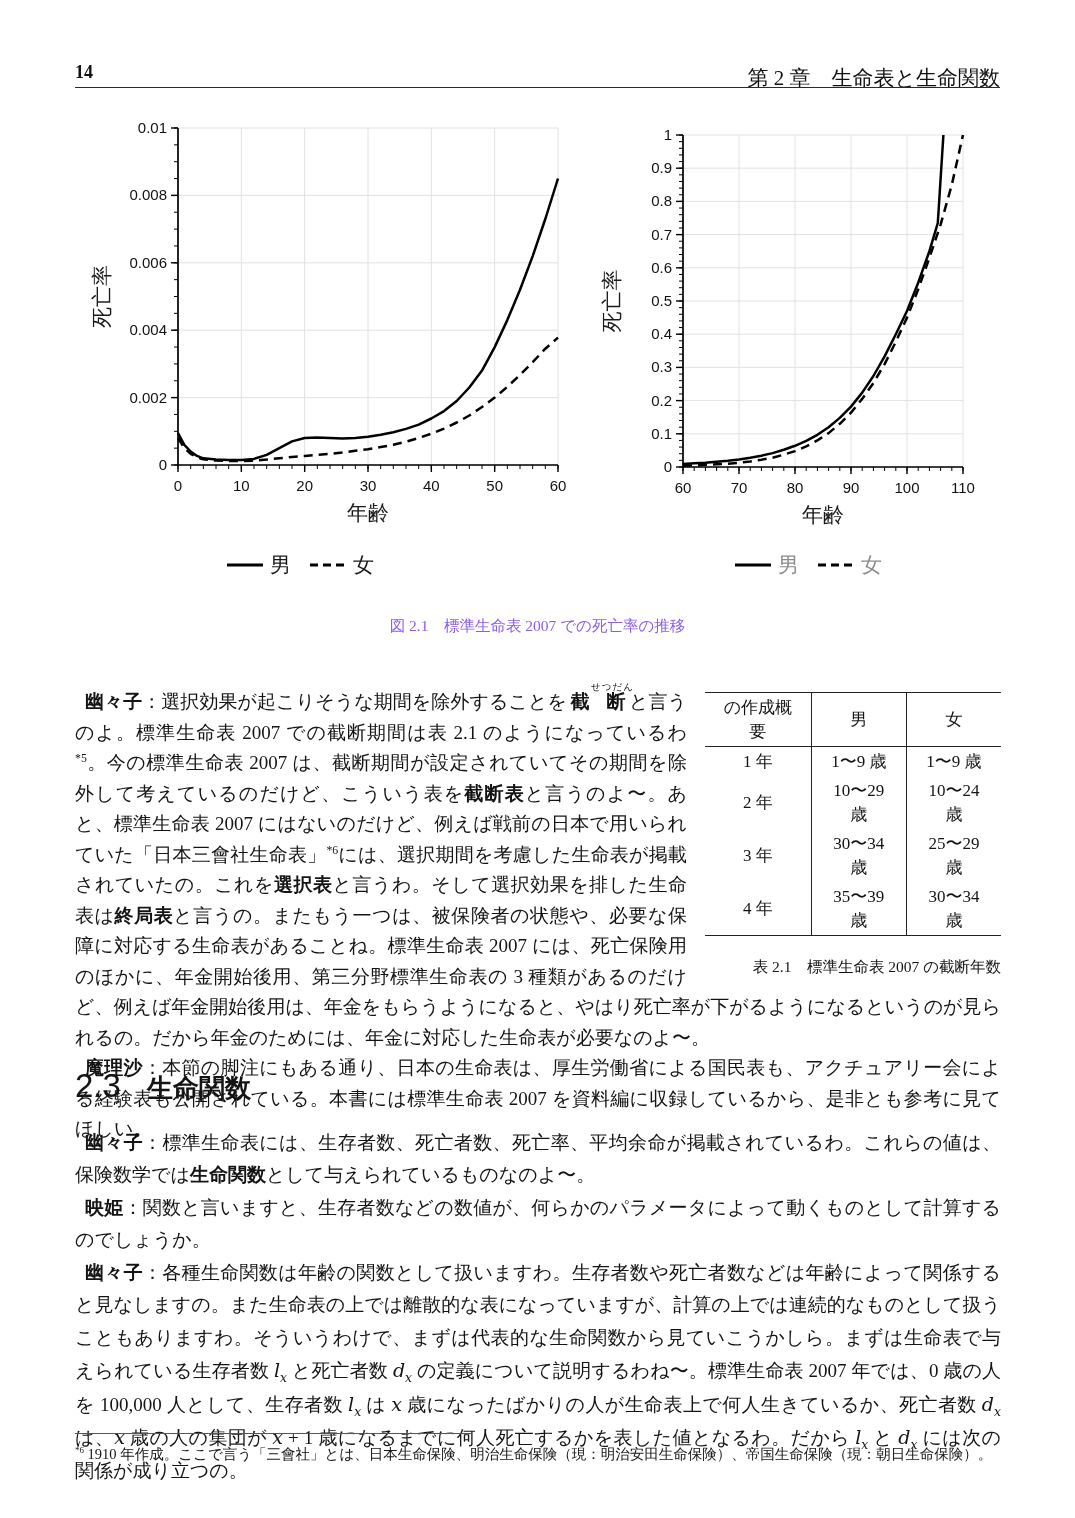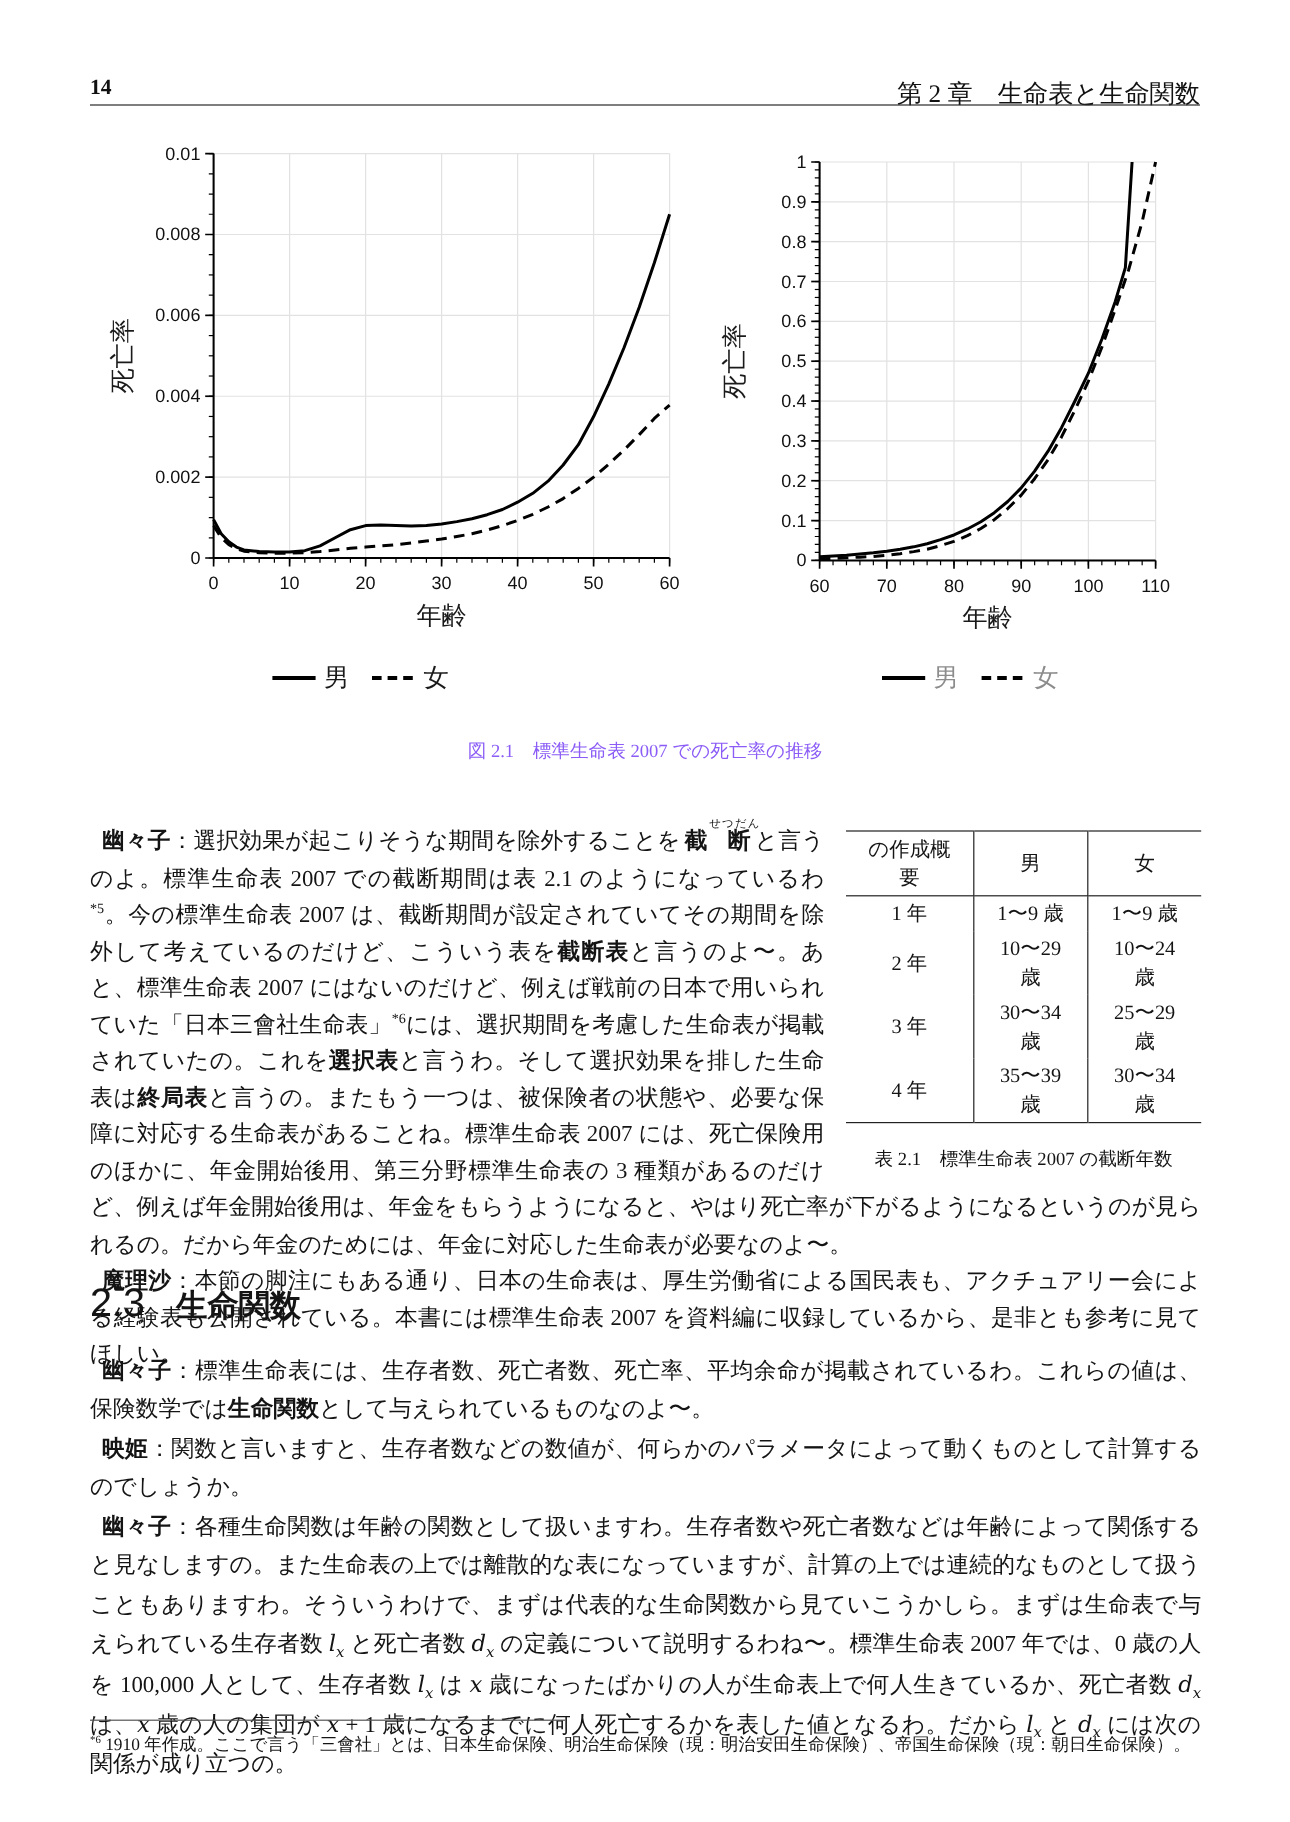--- a/index.html
+++ b/index.html
@@ -43,21 +43,21 @@
   .math sub { font-size:0.65em; font-style:italic; vertical-align:sub; line-height:0; }
   
   #table-float { float:right; width:296px; min-height:276px; margin:10px 0 4px 18px; }
   #censoring-table { border-collapse:collapse; margin:0 auto; font-size:17px;
     border-top:1.4px solid #222; border-bottom:1.4px solid #222; }
   #censoring-table th, #censoring-table td { text-align:center; padding:2.5px 12px;
     font-weight:normal; line-height:24px; }
   #censoring-table thead th { border-bottom:1px solid #222; }
   #censoring-table th:nth-child(1), #censoring-table td:nth-child(1) { border-right:1px solid #222; }
   #censoring-table th:nth-child(2), #censoring-table td:nth-child(2) { border-right:1px solid #222; }
-  #table-caption { margin-top:16px; text-align:center; font-size:15.5px; text-indent:0; }
+  #table-caption { margin-top:16px; text-align:right; font-size:15.5px; text-indent:0; }
   
   #section-heading { margin:6px 0 22px 0; font-weight:400; }
   #section-number { font-size:33px; font-weight:400; font-family:"Liberation Sans",sans-serif; }
   #section-title  { font-size:26px; font-weight:700; font-family:"Liberation Sans",sans-serif; margin-left:26px; }
   
   #footnotes { position:absolute; left:75px; top:1433px; width:926px; font-size:14.5px; line-height:25px; color:#141414; }
   #footnote-rule { width:396px; border-top:1.4px solid #555; margin-bottom:8px; }
 </style>
 </head>
 <body>

